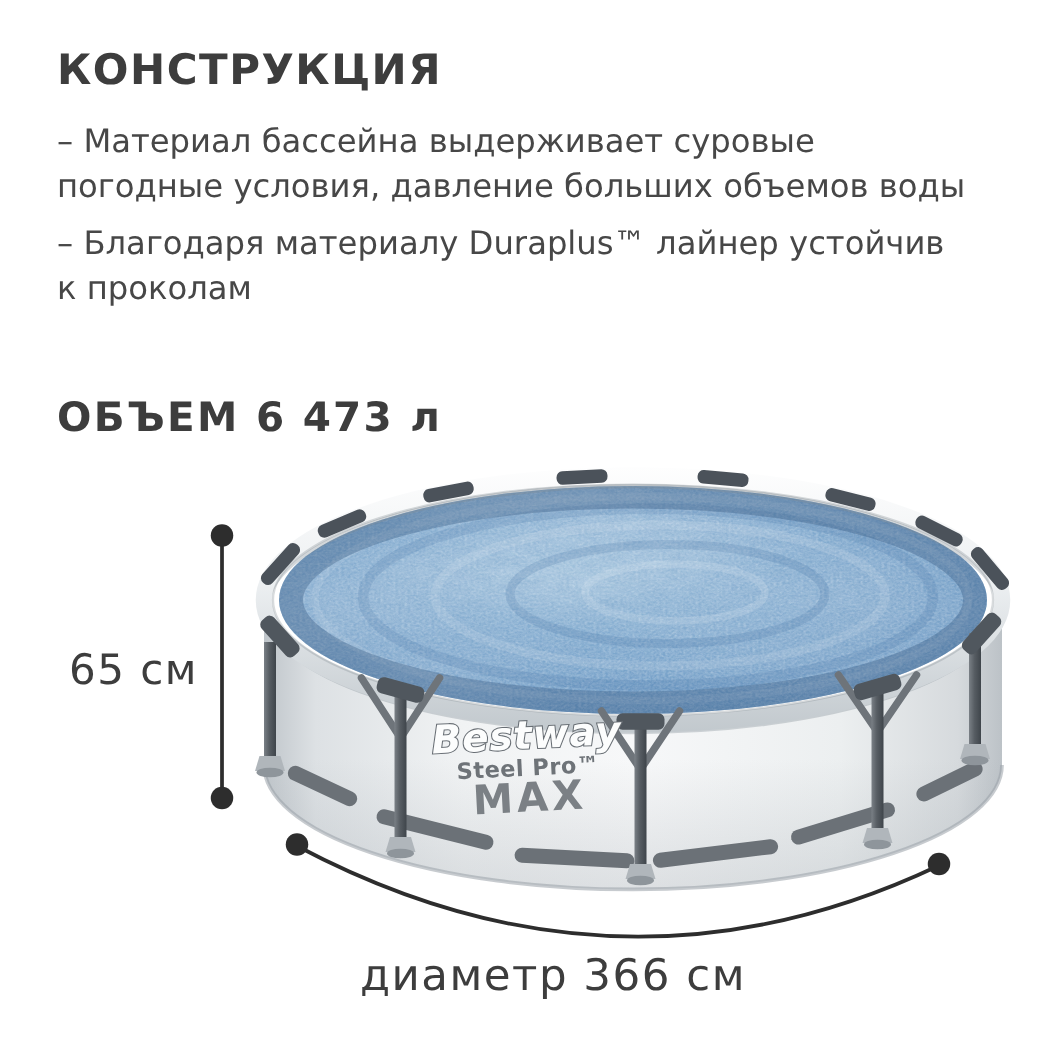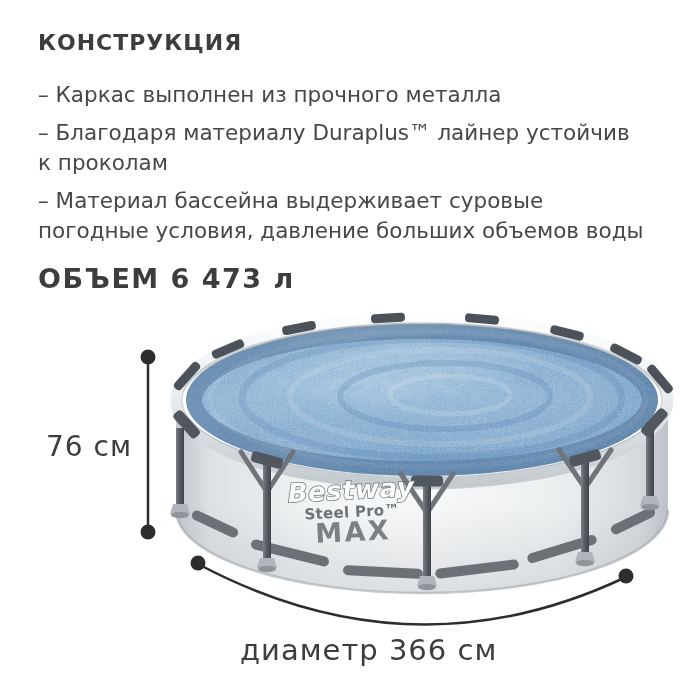--- a/index.html
+++ b/index.html
@@ -4,21 +4,21 @@
 <style>
   html,body{margin:0;padding:0;}
   body{
     width:700px;height:700px;background:#ffffff;position:relative;
     font-family:"DejaVu Sans","Liberation Sans",sans-serif;
     overflow:hidden;
   }
   .abs{position:absolute;}
   .page-title{
     left:38px;top:30px;width:620px;
-    font-size:22px;line-height:1.2;letter-spacing:1px;
+    font-size:28px;line-height:1.2;letter-spacing:1px;
     color:#3d3d3d;font-weight:600;
   }
   .features{
     left:38px;top:80px;width:640px;margin:0;padding:0;list-style:none;
     font-size:21.5px;line-height:30px;color:#474747;
   }
   .features li{white-space:pre-line;margin:0 0 8px 0;}
   .volume-title{
     left:38px;top:263px;width:620px;
     font-size:27px;line-height:1.2;letter-spacing:1.5px;
@@ -41,25 +41,24 @@
   }
   .logo-series{font-weight:bold;font-size:15px;fill:#6e7378;letter-spacing:0.3px;}
   .logo-model{font-weight:bold;font-size:27px;fill:#7b8085;letter-spacing:2.5px;}
 </style>
 </head>
 <body>
 
 <div class="abs page-title">КОНСТРУКЦИЯ</div>
 
 <ul class="abs features">
-  <li>– Каркас выполнен из прочного металла</li>
+  <li>– Материал бассейна выдерживает суровые
+погодные условия, давление больших объемов воды</li>
   <li>– Благодаря материалу Duraplus™ лайнер устойчив
 к проколам</li>
-  <li>– Материал бассейна выдерживает суровые
-погодные условия, давление больших объемов воды</li>
 </ul>
 
 <div class="abs volume-title">ОБЪЕМ 6 473 л</div>
 
 <svg class="abs" style="left:0;top:0;" width="700" height="700" viewBox="0 0 700 700">
   <defs>
     <clipPath id="waterClip">
         <ellipse cx="422" cy="400" rx="236" ry="76"></ellipse>
       </clipPath>
     <radialGradient id="waterBase" cx="0.42" cy="0.38" r="0.75">
@@ -203,14 +202,14 @@
     <circle cx="148" cy="532" r="7.5" stroke="none"></circle>
   </g>
 
   <g stroke="#2d2d2d" fill="#2d2d2d">
     <path d="M198,564 Q413,678 626,577" fill="none" stroke-width="2.5"></path>
     <circle cx="198" cy="563" r="7.5" stroke="none"></circle>
     <circle cx="626" cy="576" r="7.5" stroke="none"></circle>
   </g>
 </svg>
 
-<div class="abs height-label">76 см</div>
+<div class="abs height-label">65 см</div>
 <div class="abs diameter-label">диаметр 366 см</div>
 
 </body></html>

